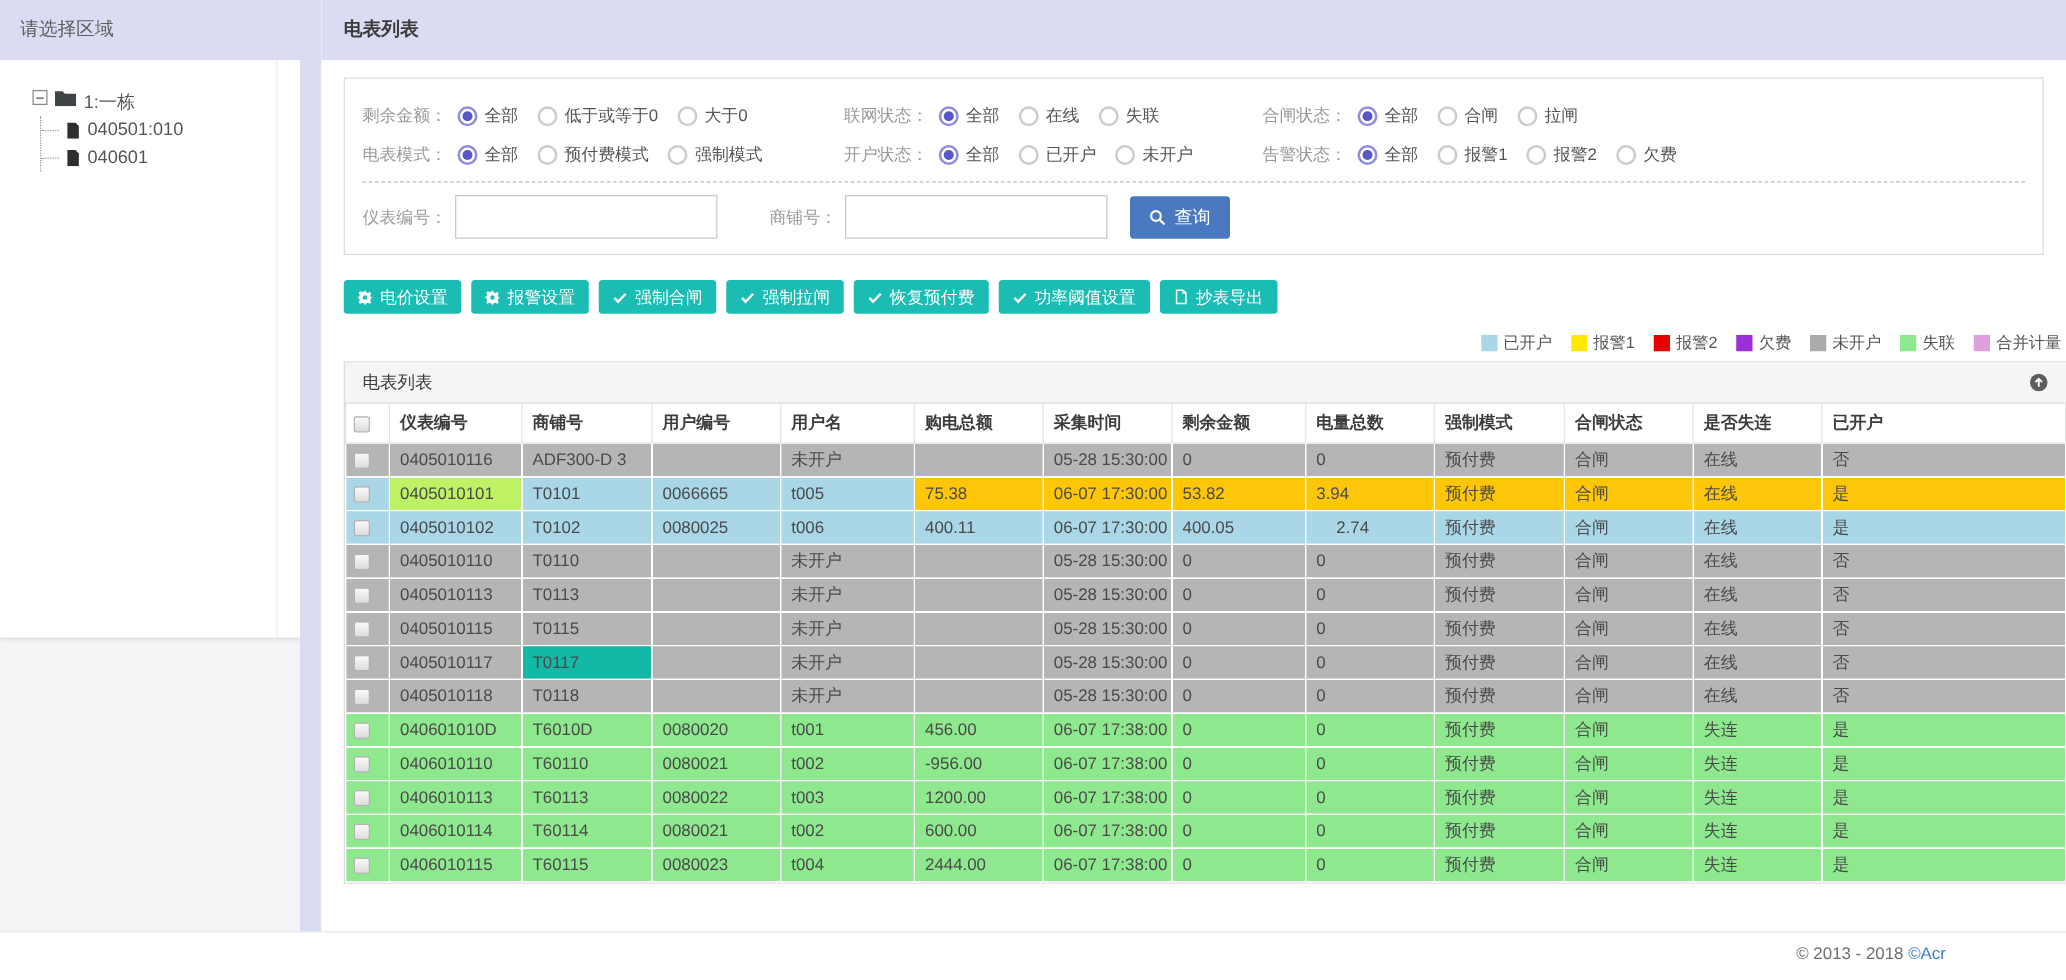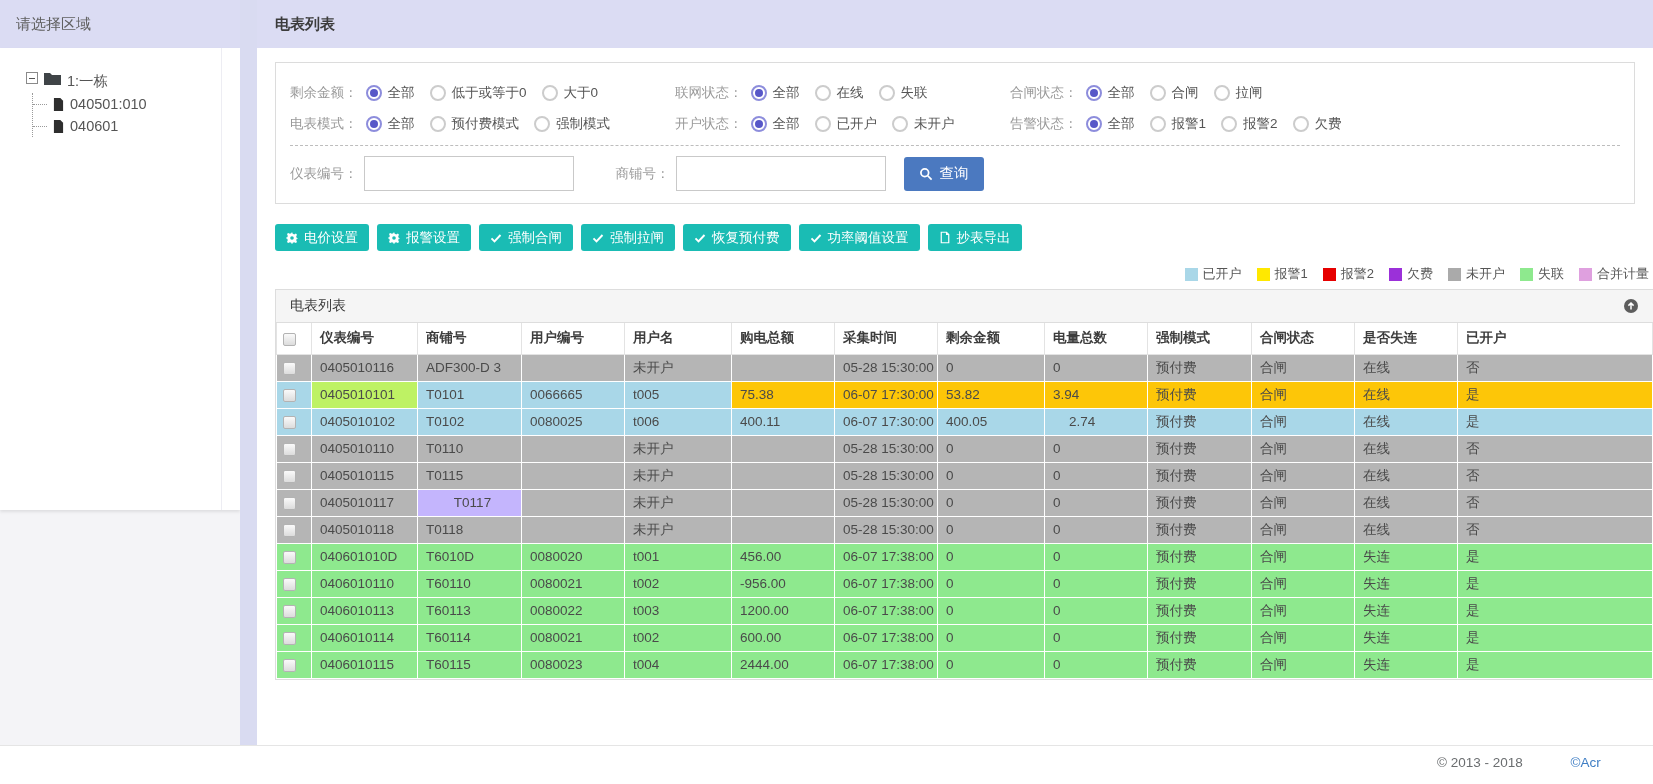--- a/index.html
+++ b/index.html
@@ -68,21 +68,21 @@
     padding-left:8px; font-size:13.5px; color:#3c3c3c; font-weight:bold; white-space:nowrap; overflow:hidden; }
   thead th:first-child, td.cbcell { padding-left:6px; }
   tbody td { height:27px; border:1px solid rgba(255,255,255,.85); padding:0 2px 0 8px; color:#4a4a4a;
     white-space:nowrap; overflow:hidden; }
   .cb { width:13px; height:13px; border:1px solid #b3b3b3; border-radius:2px;
     background:linear-gradient(#fafafa,#dcdcdc); display:inline-block; vertical-align:middle; cursor:pointer; }
 
   
   .footer { position:absolute; left:0; top:745px; right:0; height:39px; background:#fff; border-top:1px solid #e5e5e5; }
   .copyright { position:absolute; left:1437px; top:9px; font-size:13.5px; color:#6b6e70; white-space:nowrap; }
-  .copyright .link { color:#3f7ec4;margin-left:44px; }
+  .copyright .link { color:#3f7ec4; }
 </style>
 </head>
 <body>
 
 <div class="app">
 
   <div class="sidebar-header">请选择区域</div>
   <div class="sidebar-body">
     <div class="tree">
       <div class="tree-root-row">
@@ -429,37 +429,52 @@
               <td style="background: rgb(181, 181, 181);">05-28 15:30:00</td>
               <td style="background: rgb(181, 181, 181);">0</td>
               <td style="background: rgb(181, 181, 181);">0</td>
               <td style="background: rgb(181, 181, 181);">预付费</td>
               <td style="background: rgb(181, 181, 181);">合闸</td>
               <td style="background: rgb(181, 181, 181);">在线</td>
               <td style="background: rgb(181, 181, 181);">否</td>
             </tr>
             <tr>
               <td class="cbcell" style="background: rgb(181, 181, 181);"><span class="cb"></span></td>
-              <td style="background: rgb(181, 181, 181);">0405010115</td>
-              <td style="background: rgb(181, 181, 181);">T0115</td>
+              <td style="background: rgb(181, 181, 181);">0405010113</td>
+              <td style="background: rgb(181, 181, 181);">T0113</td>
               <td style="background: rgb(181, 181, 181);"></td>
               <td style="background: rgb(181, 181, 181);">未开户</td>
               <td style="background: rgb(181, 181, 181);"></td>
               <td style="background: rgb(181, 181, 181);">05-28 15:30:00</td>
               <td style="background: rgb(181, 181, 181);">0</td>
               <td style="background: rgb(181, 181, 181);">0</td>
               <td style="background: rgb(181, 181, 181);">预付费</td>
               <td style="background: rgb(181, 181, 181);">合闸</td>
               <td style="background: rgb(181, 181, 181);">在线</td>
               <td style="background: rgb(181, 181, 181);">否</td>
             </tr>
             <tr>
               <td class="cbcell" style="background: rgb(181, 181, 181);"><span class="cb"></span></td>
+              <td style="background: rgb(181, 181, 181);">0405010115</td>
+              <td style="background: rgb(181, 181, 181);">T0115</td>
+              <td style="background: rgb(181, 181, 181);"></td>
+              <td style="background: rgb(181, 181, 181);">未开户</td>
+              <td style="background: rgb(181, 181, 181);"></td>
+              <td style="background: rgb(181, 181, 181);">05-28 15:30:00</td>
+              <td style="background: rgb(181, 181, 181);">0</td>
+              <td style="background: rgb(181, 181, 181);">0</td>
+              <td style="background: rgb(181, 181, 181);">预付费</td>
+              <td style="background: rgb(181, 181, 181);">合闸</td>
+              <td style="background: rgb(181, 181, 181);">在线</td>
+              <td style="background: rgb(181, 181, 181);">否</td>
+            </tr>
+            <tr>
+              <td class="cbcell" style="background: rgb(181, 181, 181);"><span class="cb"></span></td>
               <td style="background: rgb(181, 181, 181);">0405010117</td>
-              <td style="background: #c4b5fd; text-align: center;">T0117</td>
+              <td style="background: #14b8a6;">T0117</td>
               <td style="background: rgb(181, 181, 181);"></td>
               <td style="background: rgb(181, 181, 181);">未开户</td>
               <td style="background: rgb(181, 181, 181);"></td>
               <td style="background: rgb(181, 181, 181);">05-28 15:30:00</td>
               <td style="background: rgb(181, 181, 181);">0</td>
               <td style="background: rgb(181, 181, 181);">0</td>
               <td style="background: rgb(181, 181, 181);">预付费</td>
               <td style="background: rgb(181, 181, 181);">合闸</td>
               <td style="background: rgb(181, 181, 181);">在线</td>
               <td style="background: rgb(181, 181, 181);">否</td>

